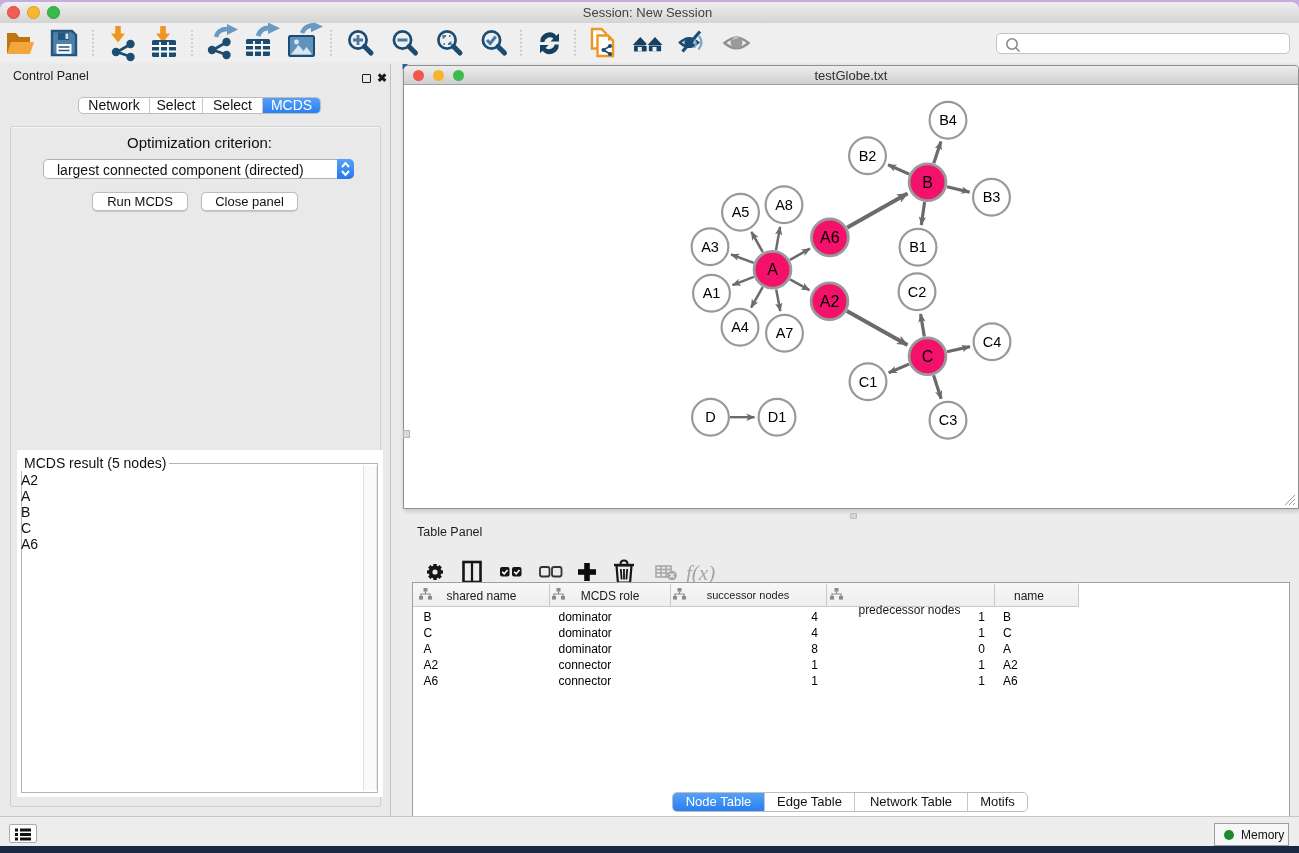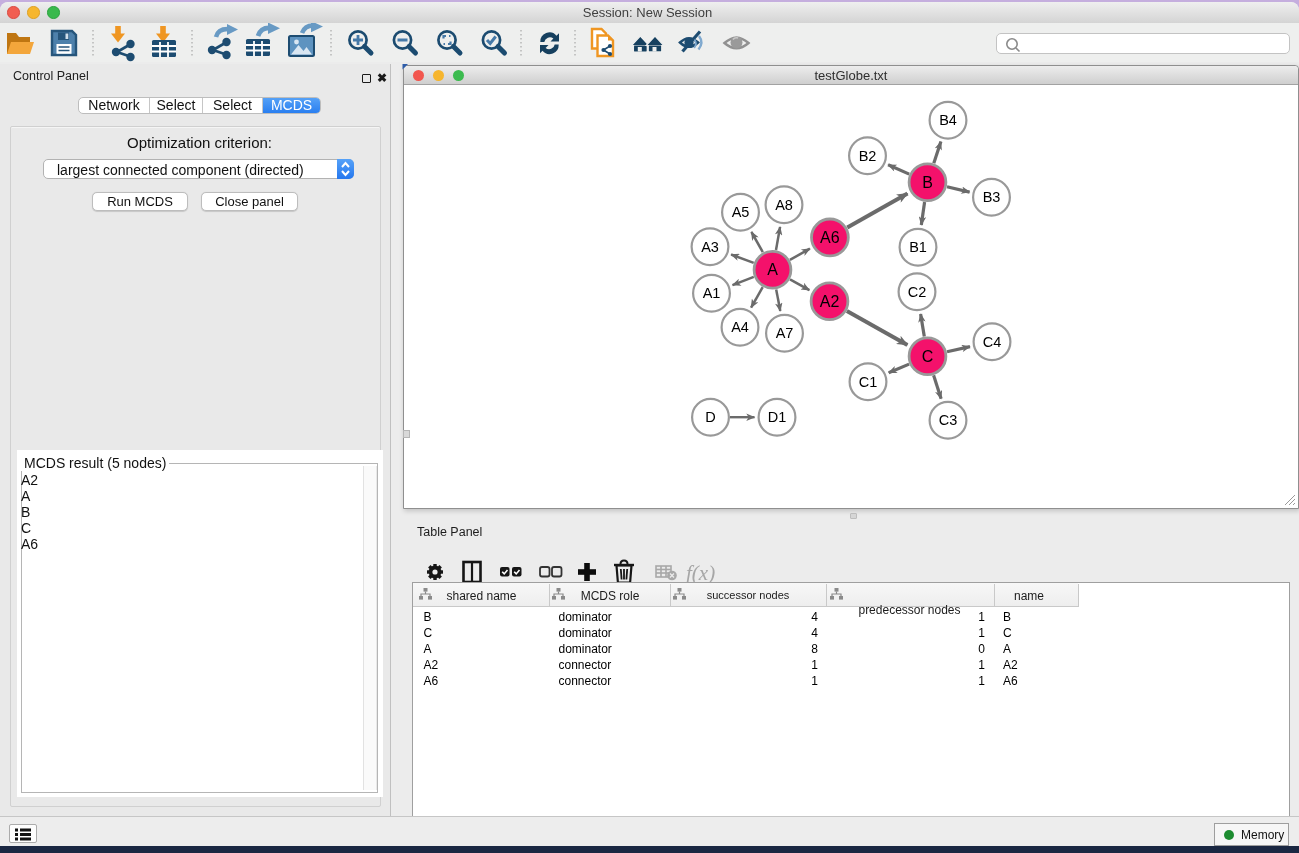--- a/index.html
+++ b/index.html
@@ -474,20 +474,26 @@
       <div style="position:absolute;left:145.5px;top:75px;font-size:12px;">connector</div>
       <div style="position:absolute;left:305px;top:75px;width:100px;text-align:right;font-size:12px;">1</div>
       <div style="position:absolute;left:472px;top:75px;width:100px;text-align:right;font-size:12px;">1</div>
       <div style="position:absolute;left:590px;top:75px;font-size:12px;">A2</div>
       <div style="position:absolute;left:10.5px;top:91px;font-size:12px;">A6</div>
       <div style="position:absolute;left:145.5px;top:91px;font-size:12px;">connector</div>
       <div style="position:absolute;left:305px;top:91px;width:100px;text-align:right;font-size:12px;">1</div>
       <div style="position:absolute;left:472px;top:91px;width:100px;text-align:right;font-size:12px;">1</div>
       <div style="position:absolute;left:590px;top:91px;font-size:12px;">A6</div>
     </div>
+    <div class="abs" id="tp-tabs">
+      <div class="seg sel" style="width:92px;">Node Table</div>
+      <div class="seg" style="width:90px;">Edge Table</div>
+      <div class="seg" style="width:113px;">Network Table</div>
+      <div class="seg" style="width:59px;">Motifs</div>
+    </div>
   </div>
 
   <div class="abs" style="left:850px;top:511px;width:7px;height:6px;background:#d6d6d6;border:1px solid #bdbdbd;border-radius:1px;"></div>
   <svg class="abs" style="left:402px;top:62px;" width="8" height="8">
       <path d="M0.5,0 H6 L0.5,5.5 Z" fill="#2e5da9"></path>
     </svg>
   <div class="abs" id="statusbar">
     <div class="abs" id="listbtn">
       <svg width="16" height="13" style="position:absolute;left:5px;top:2.5px;">
         <g fill="#111">

